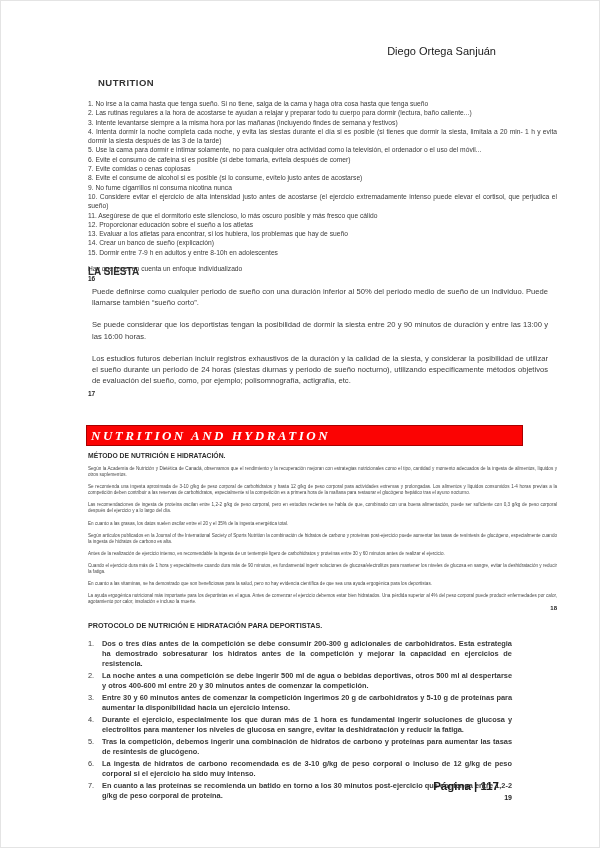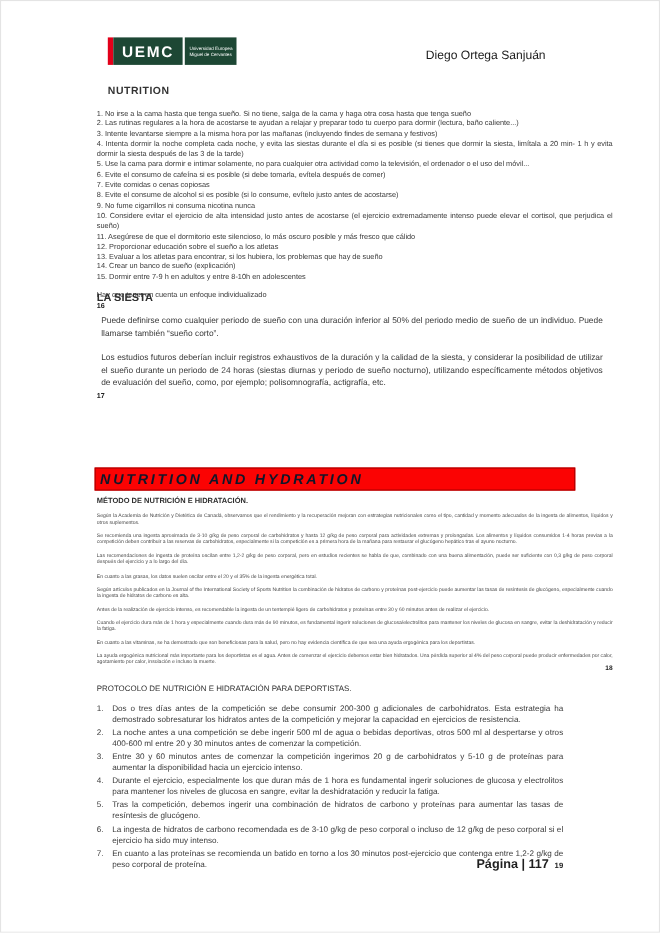--- a/index.html
+++ b/index.html
@@ -30,53 +30,45 @@
   .h-siesta { font-size:10px; font-weight:bold; margin:0 0 9px 0; color:#2e2e2e; }
   .sec-siesta p { margin:0 0 11px 4px; font-size:7.6px; line-height:11.2px; text-align:justify; color:#3a3a3a; }
   .sec-siesta p.tight { margin-bottom:0; }
   .fn17 { font-weight:bold; font-size:6.5px; margin-top:4px; color:#222; }
 
   
   .banner { position:absolute; left:85px; top:424px; width:437px; height:21px;
             background:#fb0303; border:1px solid #a80000; box-sizing:border-box;
             display:flex; align-items:center; }
   .banner span { font-size:13px; font-weight:bold; font-style:italic; letter-spacing:2.5px;
-                 color:#0f172a; padding-left:4px; white-space:nowrap; }
+                 color:#ffffff; padding-left:4px; white-space:nowrap;font-family:Liberation Serif, serif; }
 
   
   .sec-metodo { position:absolute; left:87px; top:451px; width:469px; }
   .h-metodo { font-size:6.8px; font-weight:bold; margin:0 0 7px 0; color:#2e2e2e; }
   .sec-metodo p { margin:0 0 6px 0; font-size:4.6px; line-height:6.1px; text-align:justify; color:#484848; }
   .fn-right { text-align:right; font-weight:bold; font-size:6px; color:#222; margin-top:-6px; }
 
   
   .sec-protnutri { position:absolute; left:87px; top:620px; width:469px; }
-  .h-protnutri { font-size:7.2px; font-weight:normal; margin:0 0 9px 0; color:#2e2e2e; }
+  .h-protnutri { font-size:7.2px; font-weight:bold; margin:0 0 9px 0; color:#2e2e2e; }
   .nlist { width:424px; }
   .nitem { display:flex; margin-bottom:2px; }
   .nnum { width:14px; flex:0 0 14px; font-size:7.4px; line-height:10px; color:#3a3a3a; }
-  .ntext { flex:1; font-size:7.4px; line-height:10px; text-align:justify; color:#3a3a3a; }
+  .ntext { flex:1; font-size:7.4px; line-height:10px; text-align:justify; color:#3a3a3a;font-weight:bold; }
   .fn19 { width:424px; text-align:right; font-weight:bold; font-size:7px; color:#222; margin-top:-9px; }
 
   
   .footer { position:absolute; top:779px; right:100px; font-size:11.5px; font-weight:600; color:#1f1f1f; }
 </style>
 </head>
 <body>
 
 <div class="page">
 
-  <div class="logo">
-    <div class="logo-stripe"></div>
-    <div class="logo-box">UEMC</div>
-    <div class="logo-sub">
-      <span>Universidad Europea</span>
-      <span>Miguel de Cervantes</span>
-    </div>
-  </div>
   <div class="author">Diego Ortega Sanjuán</div>
 
   <div class="sec-protocolo">
     <div class="h-protocolo">NUTRITION</div>
     <div class="list1">
       <p>1. No irse a la cama hasta que tenga sueño. Si no tiene, salga de la cama y haga otra cosa hasta que tenga sueño</p>
       <p>2. Las rutinas regulares a la hora de acostarse te ayudan a relajar y preparar todo tu cuerpo para dormir (lectura, baño caliente...)</p>
       <p>3. Intente levantarse siempre a la misma hora por las mañanas (incluyendo findes de semana y festivos)</p>
       <p>4. Intenta dormir la noche completa cada noche, y evita las siestas durante el día si es posible (si tienes que dormir la siesta, limítala a 20 min- 1 h y evita dormir la siesta después de las 3 de la tarde)</p>
       <p>5. Use la cama para dormir e intimar solamente, no para cualquier otra actividad como la televisión, el ordenador o el uso del móvil...</p>
@@ -91,20 +83,21 @@
       <p>14. Crear un banco de sueño (explicación)</p>
       <p>15. Dormir entre 7-9 h en adultos y entre 8-10h en adolescentes</p>
     </div>
     <div class="note">Hay que tener en cuenta un enfoque individualizado</div>
     <div class="fn">16</div>
   </div>
 
   <div class="sec-siesta">
     <div class="h-siesta">LA SIESTA</div>
     <p>Puede definirse como cualquier periodo de sueño con una duración inferior al 50% del periodo medio de sueño de un individuo. Puede llamarse también “sueño corto”.</p>
+    <p>Se puede considerar que los deportistas tengan la posibilidad de dormir la siesta entre 20 y 90 minutos de duración y entre las 13:00 y las 16:00 horas.</p>
     <p class="tight">Los estudios futuros deberían incluir registros exhaustivos de la duración y la calidad de la siesta, y considerar la posibilidad de utilizar el sueño durante un periodo de 24 horas (siestas diurnas y periodo de sueño nocturno), utilizando específicamente métodos objetivos de evaluación del sueño, como, por ejemplo; polisomnografía, actigrafía, etc.</p>
     <div class="fn17">17</div>
   </div>
 
   <div class="banner">
     <span>NUTRITION AND HYDRATION</span>
   </div>
 
   <div class="sec-metodo">
     <div class="h-metodo">MÉTODO DE NUTRICIÓN E HIDRATACIÓN.</div>

